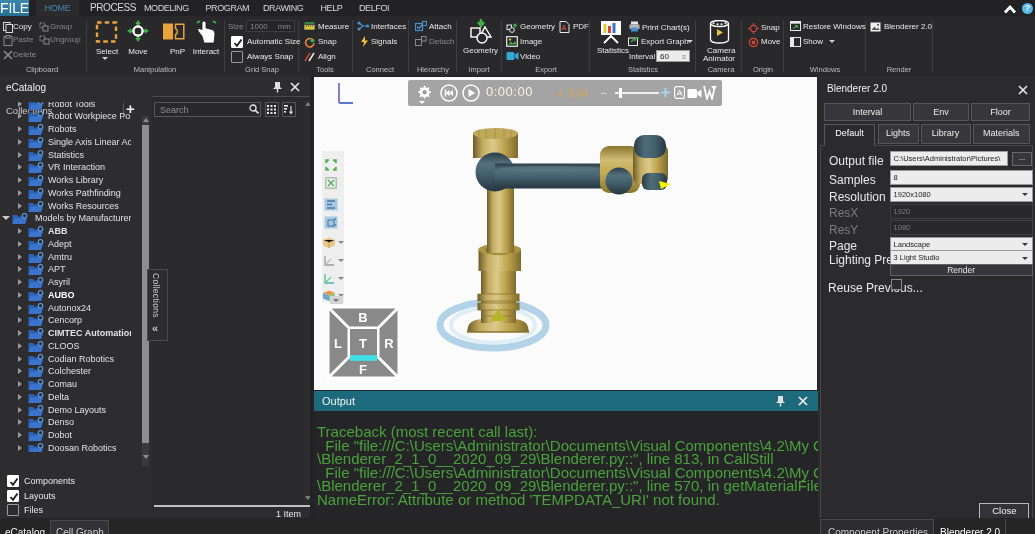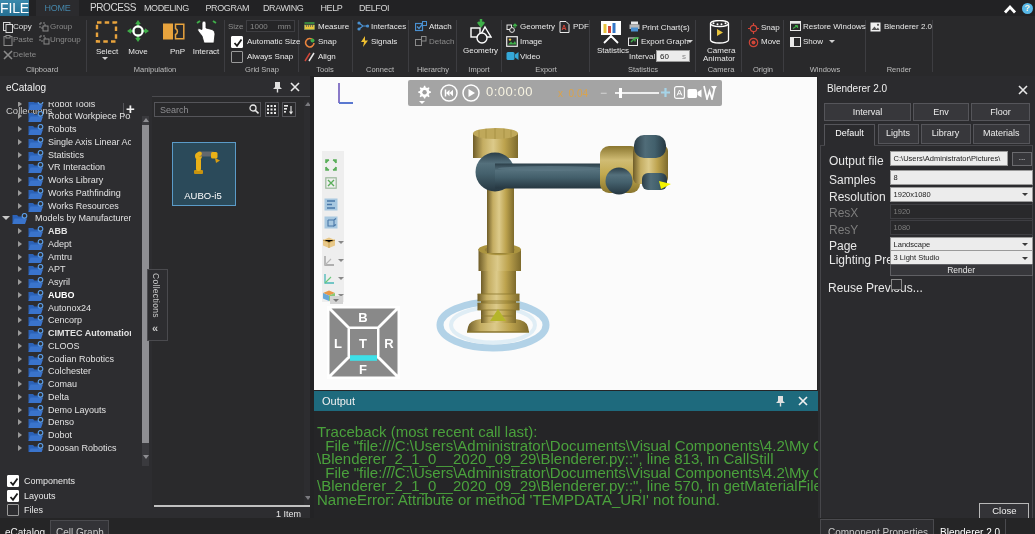--- a/index.html
+++ b/index.html
@@ -584,32 +584,20 @@
         <rect x="0" y="0" width="4" height="1.6" fill="#e8e8e8"></rect>
         <rect x="0" y="3" width="3" height="1.6" fill="#e8e8e8"></rect>
         <rect x="0" y="6" width="2" height="1.6" fill="#e8e8e8"></rect>
         <path d="M7 1 L7 8 M5.5 6.5 L7 8.5 L8.5 6.5" stroke="#e8e8e8" stroke-width="1.1" fill="none"></path>
       </svg>
 
   <div class="a" style="left:303.5px;top:24px;width:6.5px;height:405px;background:#2d2d30"></div>
   <div class="a" style="left:304.5px;top:26px;width:0;height:0;border-bottom:4px solid #7a7a7e;border-left:3px solid transparent;border-right:3px solid transparent"></div>
   <div class="a" style="left:304.5px;top:420px;width:0;height:0;border-top:4px solid #7a7a7e;border-left:3px solid transparent;border-right:3px solid transparent"></div>
 
-  <div class="a" style="left:171.5px;top:65.7px;width:64px;height:64px;background:#2b4a5a;border:1.5px solid #5b9bc8">
-    <svg class="a" style="left:13px;top:2px" width="36" height="34" viewBox="0 0 36 34">
-      <rect x="8" y="25" width="9" height="4" rx="1" fill="#c8930f"></rect>
-      <rect x="10" y="13" width="5" height="13" rx="2" fill="#eab117"></rect>
-      <circle cx="12.5" cy="11" r="3.5" fill="#eab117"></circle>
-      <rect x="12" y="6.5" width="17" height="5" rx="2.5" fill="#63686d"></rect>
-      <rect x="25" y="7" width="6.5" height="6.5" rx="1.5" fill="#eab117"></rect>
-      <path d="M29 13 L34 15.5 L30 18 Z" fill="#d89c10"></path>
-      <circle cx="13.5" cy="8.8" r="2.4" fill="#eab117"></circle>
-    </svg>
-    <div class="a" style="left:0;top:47px;width:61px;text-align:center;font-size:9.5px;color:#fff">AUBO-i5</div>
-  </div>
 
   <div class="a" style="left:147px;top:193px;width:20.5px;height:72px;background:#2d2d30;border:1px solid #4a4a4e">
     <div style="position:absolute;left:3px;top:3px;writing-mode:vertical-rl;font-size:8.5px;color:#c8c8c8;letter-spacing:0.3px">Collections</div>
     <div style="position:absolute;left:4px;top:52px;font-size:11px;color:#c8c8c8;font-weight:bold">«</div>
   </div>
 
   <div class="a" style="left:154px;top:428.5px;width:156px;height:2px;background:#c0c0c0"></div>
   <div class="a" style="left:152px;top:431px;width:158px;height:14px;background:#2d2d30"></div>
   <div class="a" style="left:240px;top:433px;width:61px;text-align:right;font-size:9px;color:#e8e8e8">1 Item</div>
 </div>

